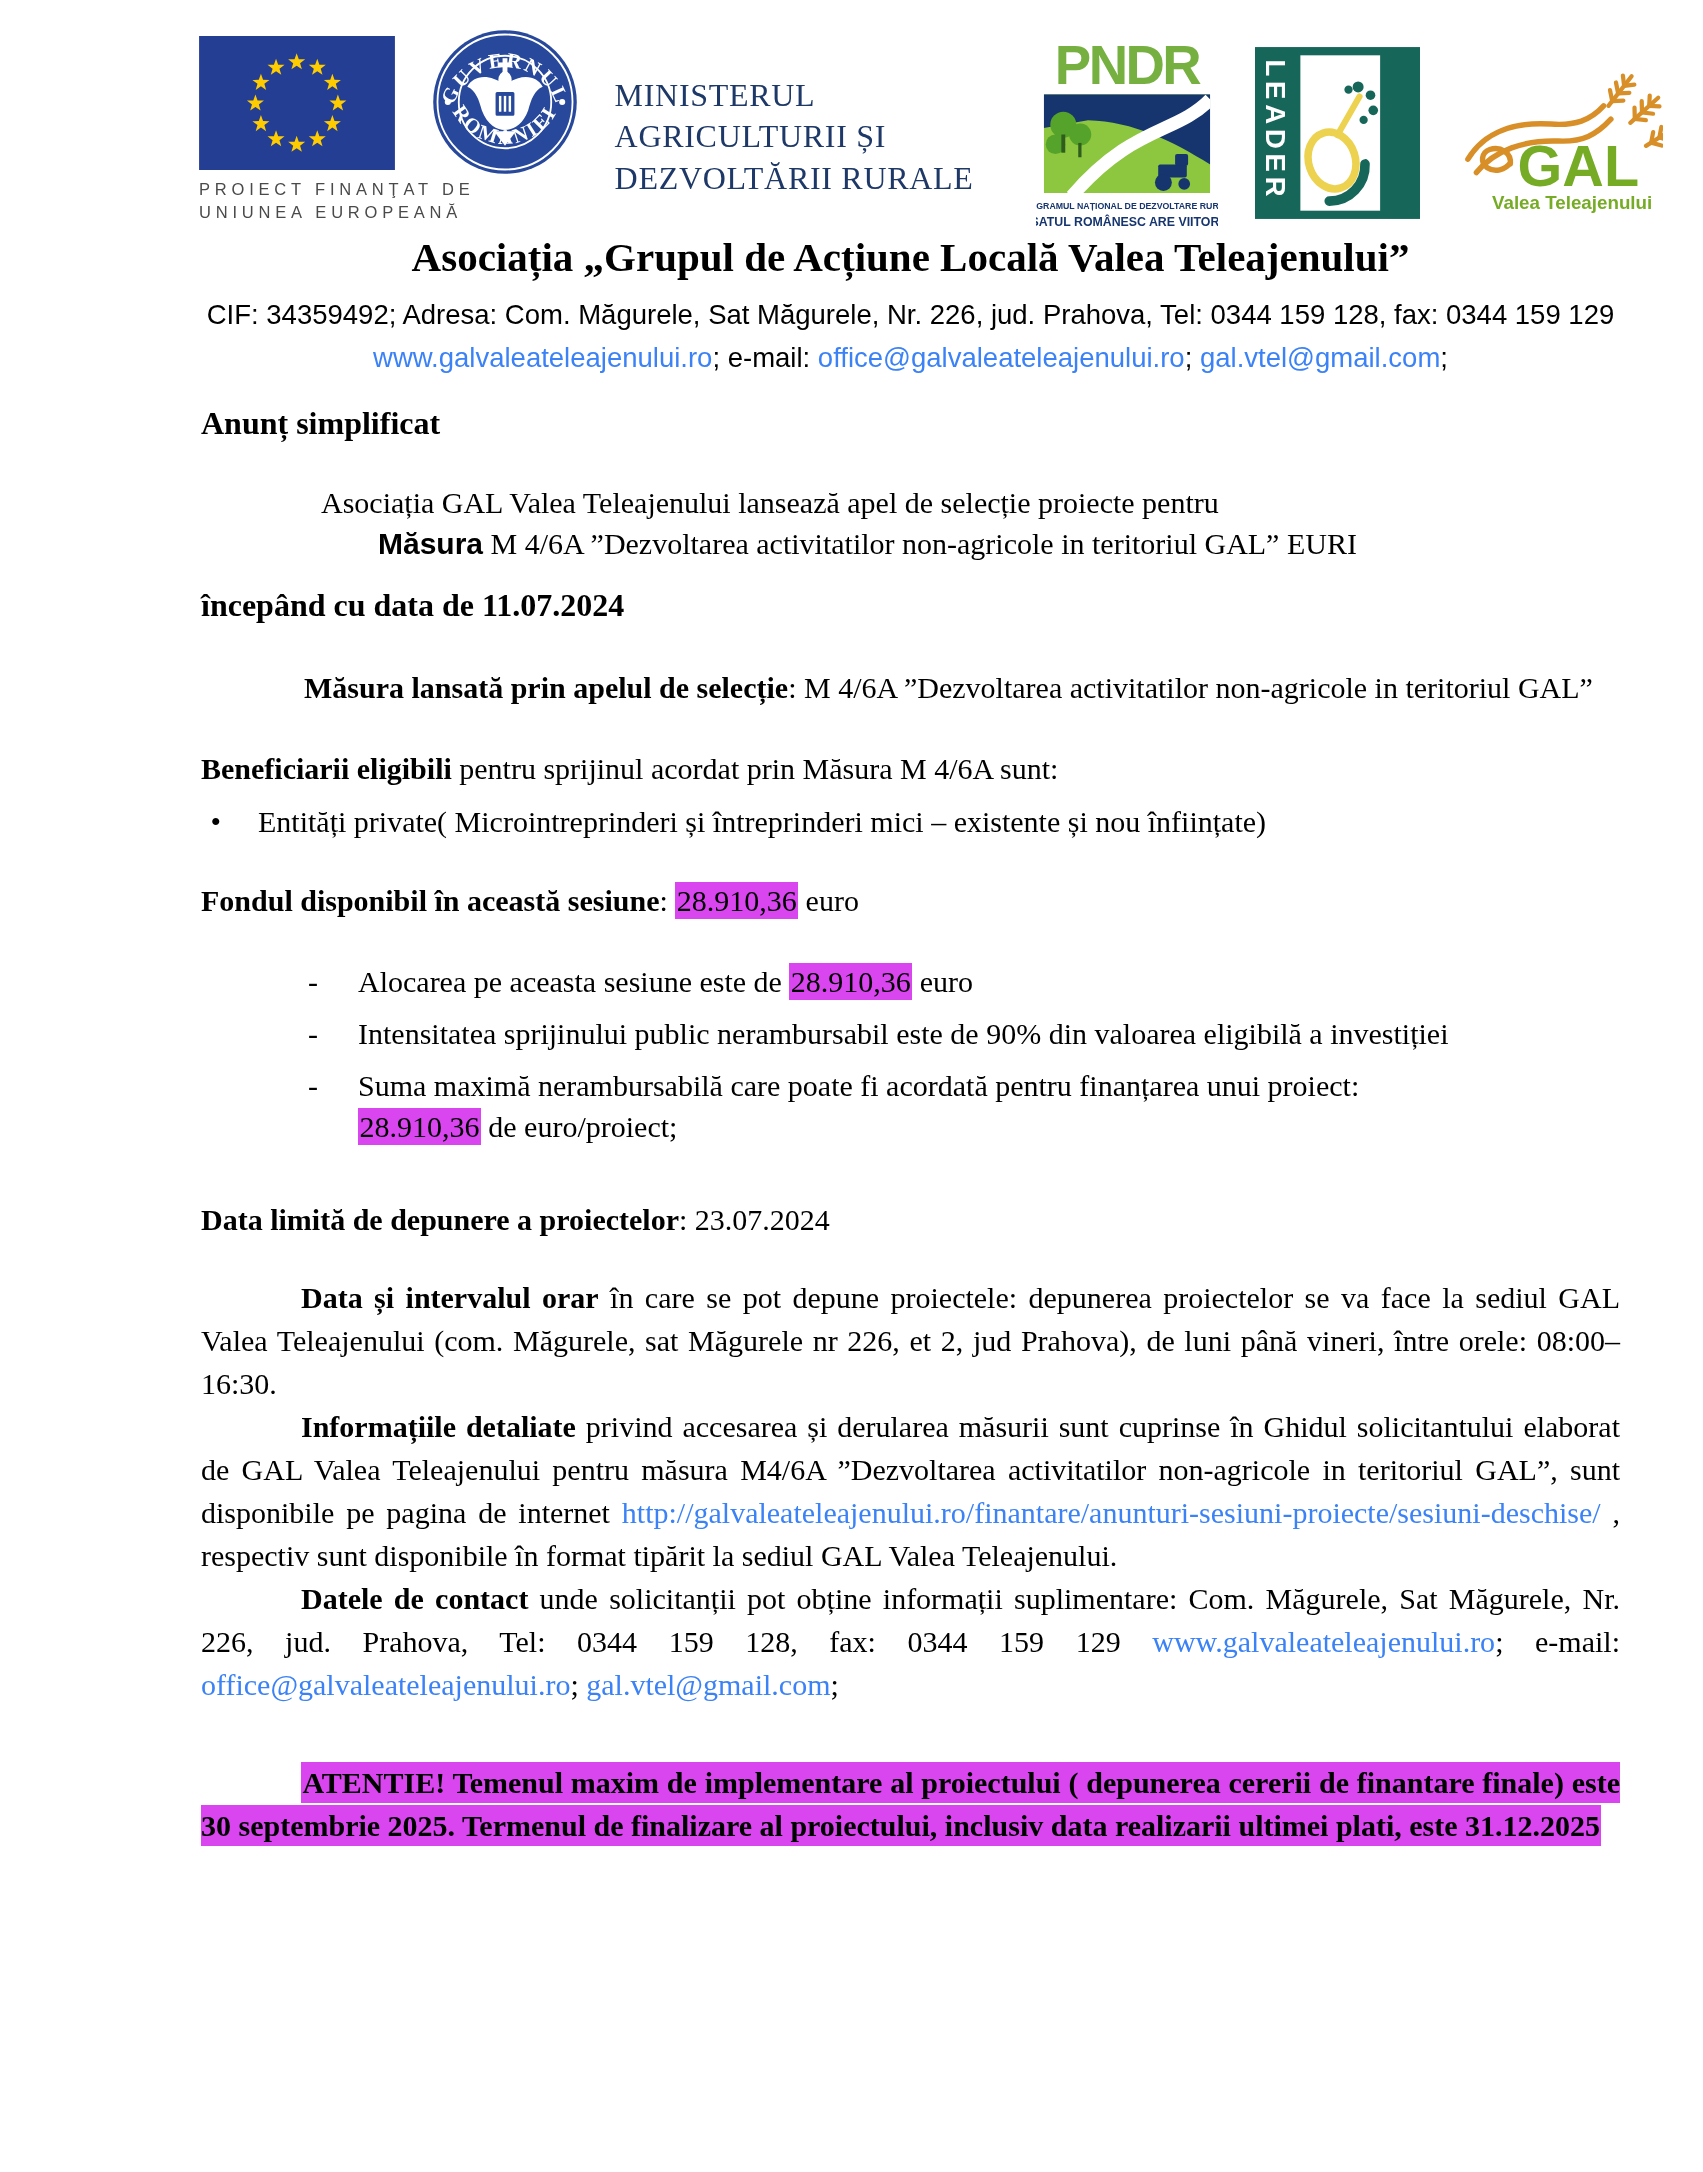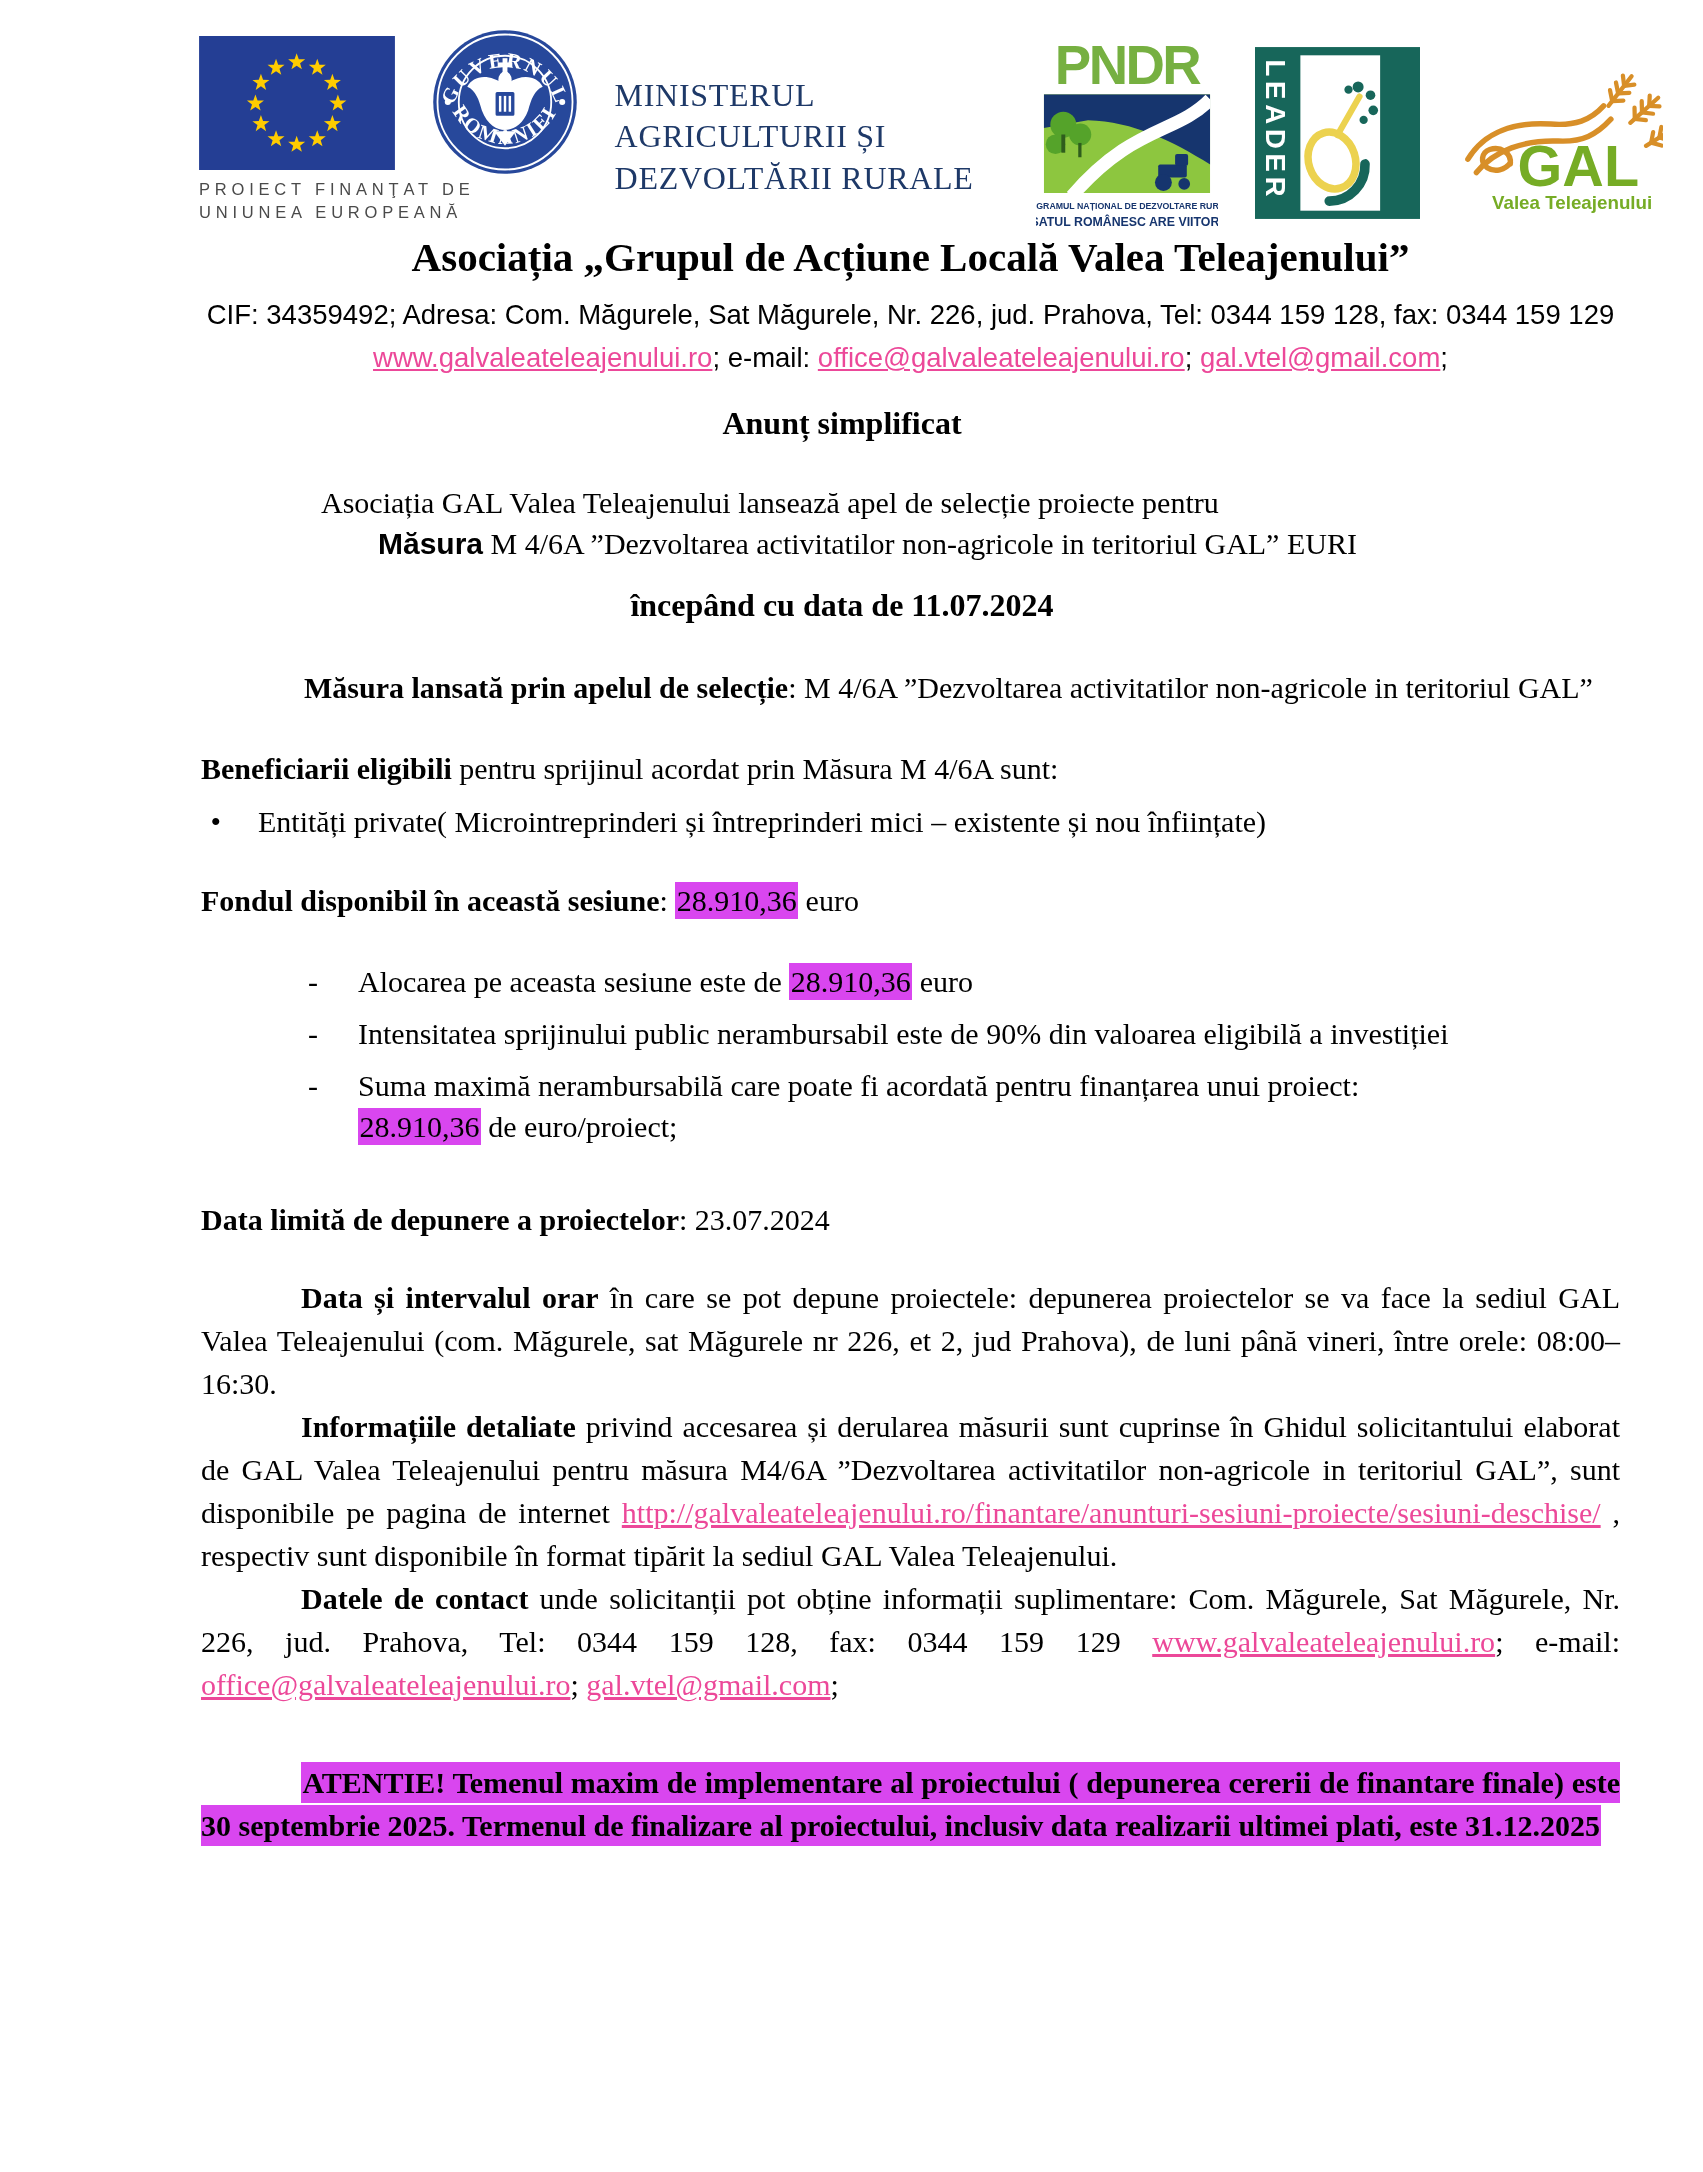--- a/index.html
+++ b/index.html
@@ -21,22 +21,22 @@
   .leader-block { margin-top:26px; }
   .gal-block { margin-top:41px; }
   svg text { font-family:"Liberation Sans","DejaVu Sans",sans-serif; }
   svg text.serif { font-family:"Liberation Serif","DejaVu Serif",serif; }
 
   
   .content { padding:0 84px 0 201px; }
   .org-title { margin-top:17px; text-align:center; font-size:41px; font-weight:bold; line-height:48px; }
   .contact-block { margin-top:12.4px; text-align:center;
     font-family:"Liberation Sans","DejaVu Sans",sans-serif; font-size:27.5px; line-height:43px; }
-  .link { color:#ec4899; text-decoration:underline; cursor:pointer; }
-  .h-center { text-align:center; font-weight:bold; font-size:32px; line-height:41px; margin-right:137px; }
+  .link { color:#3b82f6; cursor:pointer; }
+  .h-center { font-weight:bold; font-size:32px; line-height:41px; margin-right:137px; }
   .h-anunt { margin-top:24px; }
   .h-start { margin-top:20.6px; }
   .intro { margin-top:38px; font-size:30px; line-height:41px; }
   .intro-l1 { margin-left:120px; }
   .intro-l2 { margin-left:177px; }
   .sans-bold { font-family:"Liberation Sans","DejaVu Sans",sans-serif; font-weight:bold;text-align:right; }
   .body-line { font-size:30px; line-height:41px; }
   .details { margin-top:38px; }
   .details .body-line { margin-bottom:12.4px; }
   b, .bold { font-weight:bold; }

